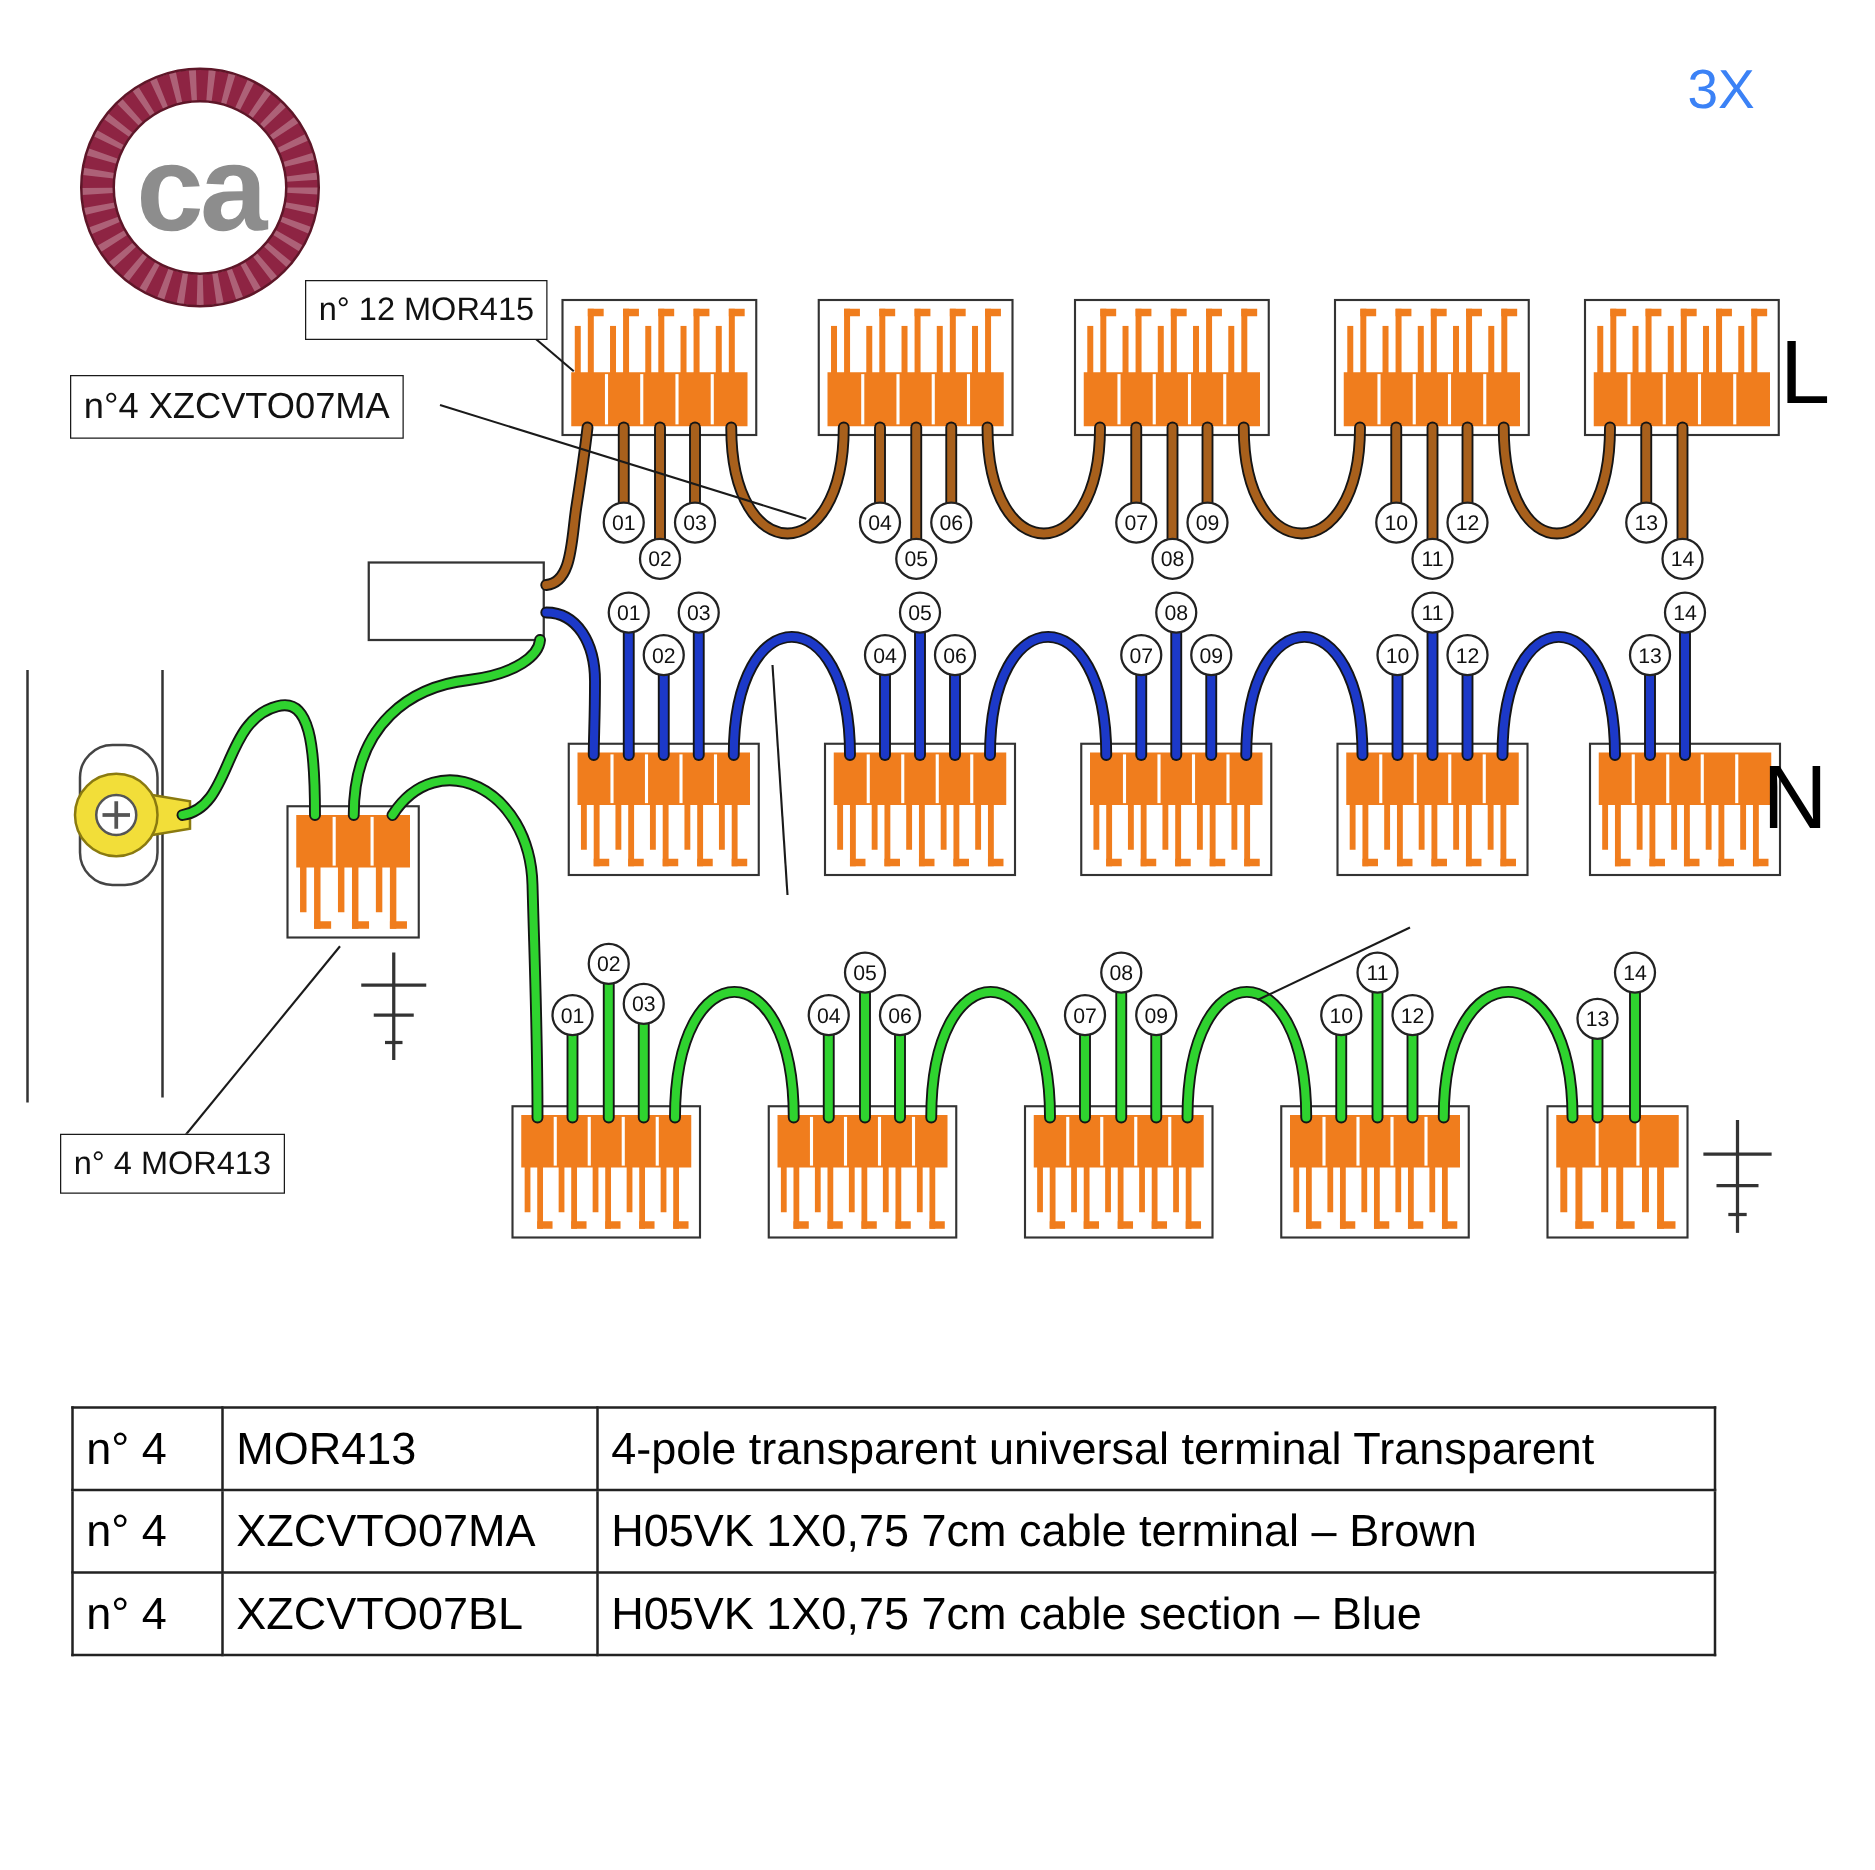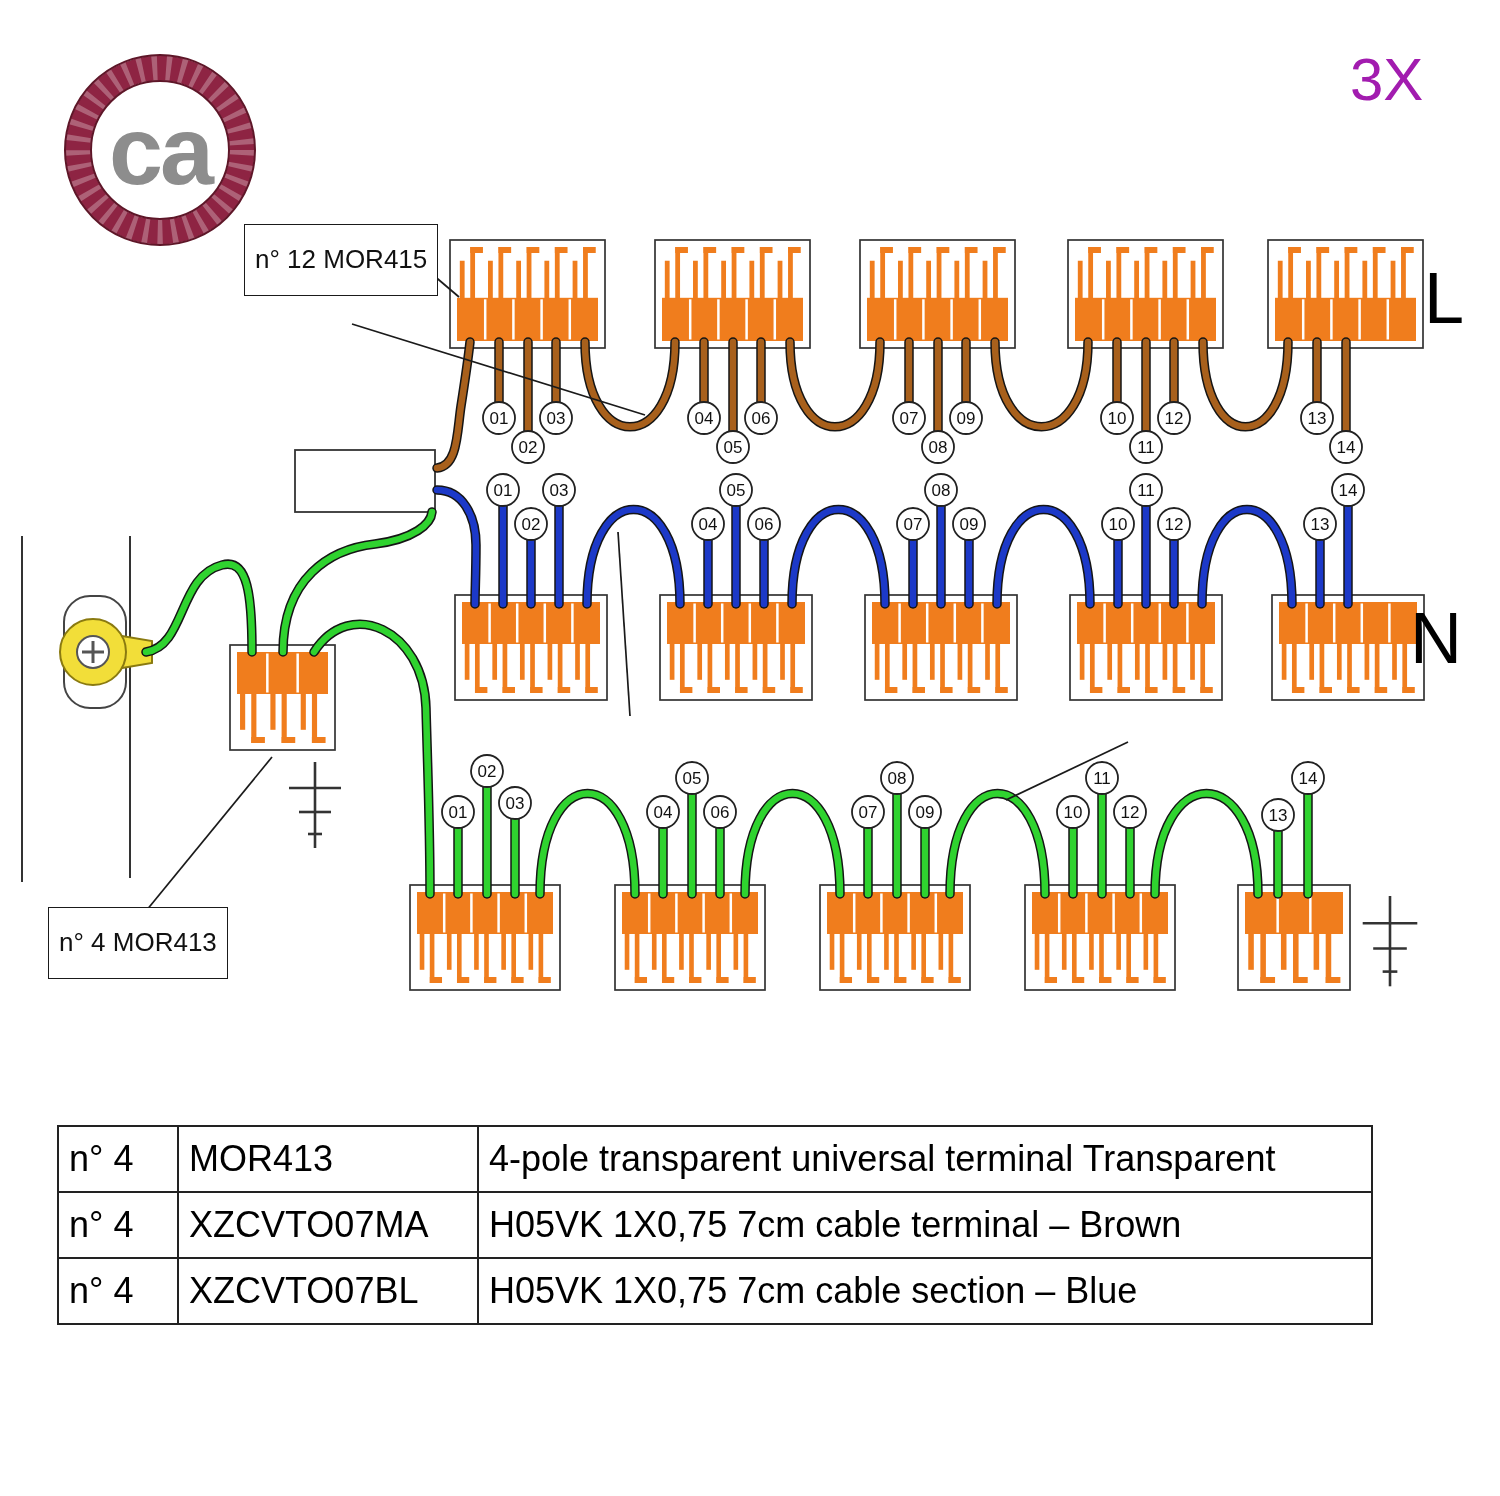--- a/index.html
+++ b/index.html
@@ -1,22 +1,22 @@
 <!DOCTYPE html>
 <html><head>
 <meta charset="utf-8">
 <style>
   *{margin:0;padding:0;box-sizing:border-box}
   html,body{background:#fff}
   body{font-family:"Liberation Sans",sans-serif}
   .page{position:relative;width:1500px;height:1496px;background:#fff;overflow:hidden}
   #diagram-svg{position:absolute;left:0;top:0}
-  .qty{position:absolute;font-size:60px;color:#a21caf;line-height:1}
+  .qty{position:absolute;font-size:44px;color:#3b82f6;line-height:1}
   .big-letter{position:absolute;font-size:72px;color:#000;line-height:1}
-  .callout{position:absolute;background:#fff;border:1.6px solid #1a1a1a;padding:20px 10px;
+  .callout{position:absolute;background:#fff;border:1.6px solid #1a1a1a;padding:8px 10px;
            font-size:29px;color:#111;white-space:nowrap;line-height:1.15}
   .callout.small{font-size:26px}
   table.bom{position:absolute;left:57px;top:1125px;width:1316px;border-collapse:collapse;background:#fff}
   table.bom td{border:2.5px solid #222;font-size:36px;color:#000;height:66px;padding:2px 10px;white-space:nowrap}
   td.col0{width:120px}
   td.col1{width:300px}
 </style>
 </head>
 <body>
 
@@ -699,20 +699,21 @@
     </svg>
 
   <div class="qty" style="left:1350px;top:50px">3X</div>
 
   <div class="big-letter" style="left:1424px;top:262px">L</div>
 
   <div class="big-letter" style="left:1410px;top:602px">N</div>
 
   <div class="callout small" style="left:244px;top:224px">n° 12  MOR415</div>
 
+  <div class="callout" style="left:56px;top:300px">n°4 XZCVTO07MA</div>
 
 
 
   <div class="callout small" style="left:48px;top:907px">n° 4  MOR413</div>
 
   <table class="bom">
     <tbody>
         <tr>
           <td class="col0">n° 4</td>
           <td class="col1">MOR413</td>

